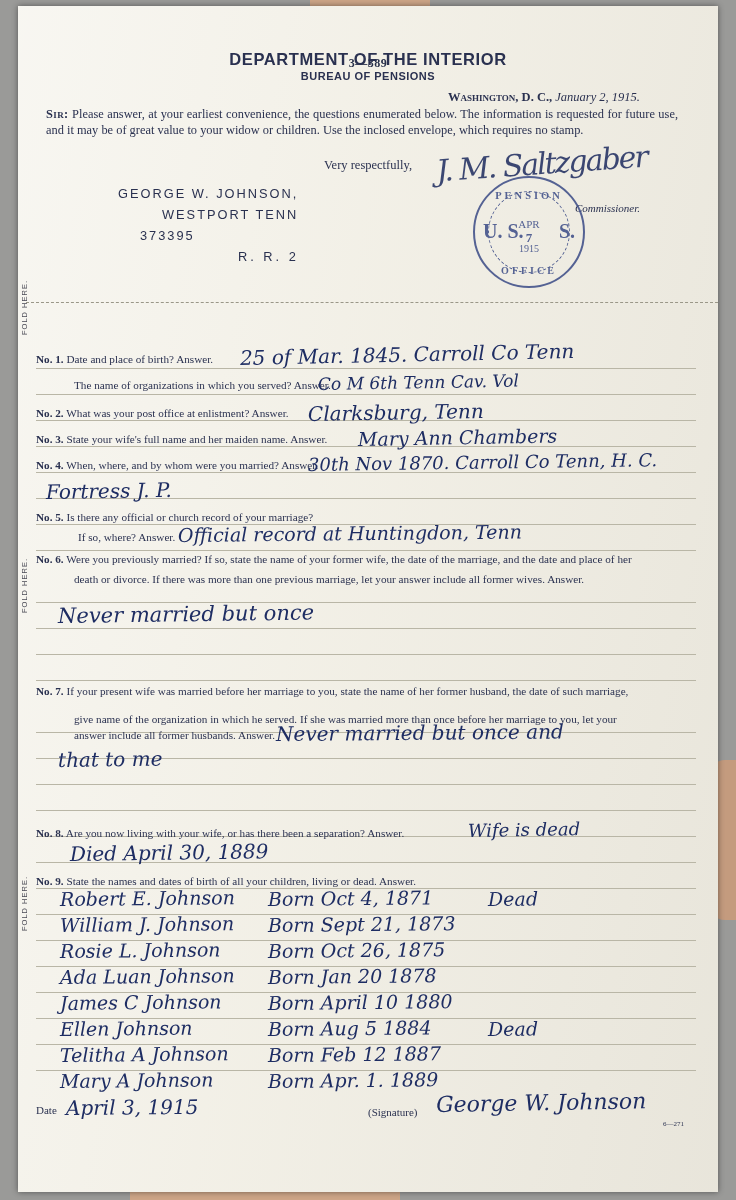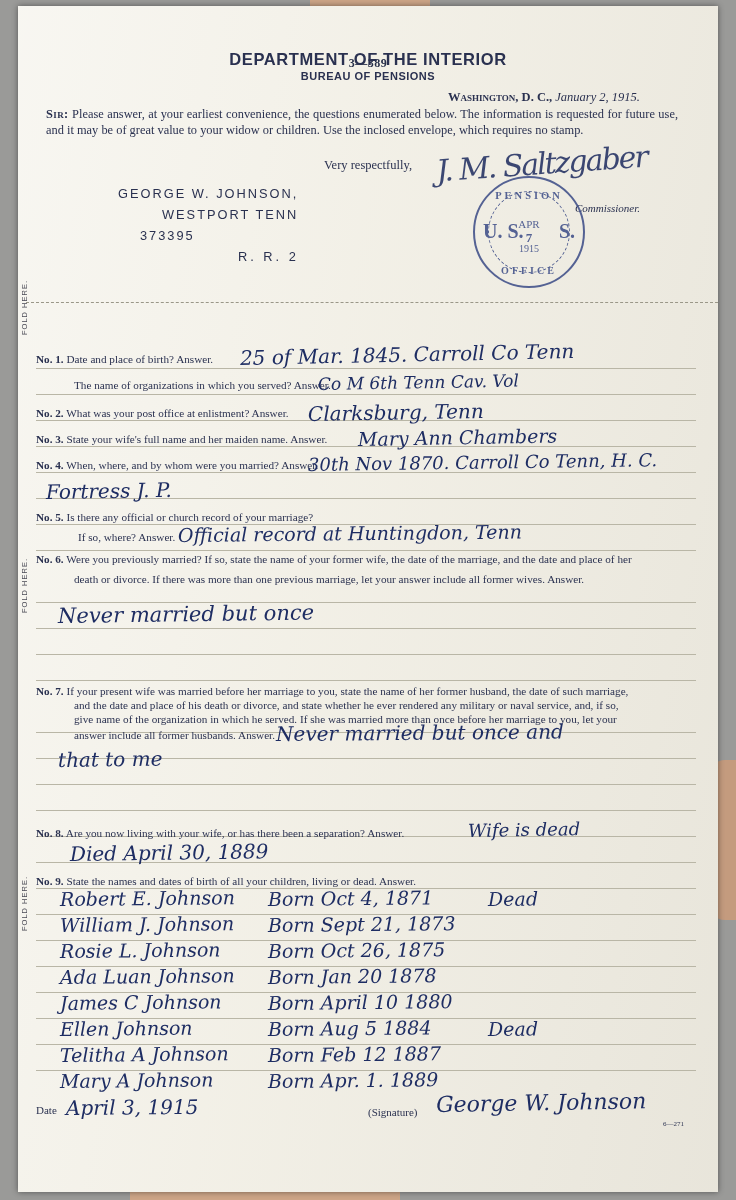--- a/index.html
+++ b/index.html
@@ -200,21 +200,20 @@
     <div class="q" style="left:56px;top:566px;width:620px">
       <span>death or divorce.  If there was more than one previous marriage, let your answer include all former wives.</span>
       <span>Answer.</span>
     </div>
     <div class="ans ink" style="left:40px;top:598px;font-size:21px;transform:rotate(-0.8deg)">Never married but once</div>
 
     <div class="q" style="left:18px;top:678px;width:660px">
       <b>No. 7.</b>
       <span>If your present wife was married before her marriage to you, state the name of her former husband, the date of such marriage,</span>
     </div>
-    <div class="q" style="left:56px;top:692px;width:620px">and the date and place of his death or divorce, and state whether he ever rendered any military or naval service, and, if so,</div>
     <div class="q" style="left:56px;top:706px;width:620px">give name of the organization in which he served.  If she was married more than once before her marriage to you, let your</div>
     <div class="q" style="left:56px;top:722px;width:300px">
       <span>answer include all former husbands.</span>
       <span>Answer.</span>
     </div>
     <div class="ans ink" style="left:258px;top:716px;font-size:20px;transform:rotate(-0.5deg)">Never married but once and</div>
     <div class="ans ink" style="left:40px;top:742px;font-size:20px;transform:rotate(-0.8deg)">that to me</div>
 
     <div class="q" style="left:18px;top:820px">
       <b>No. 8.</b>

